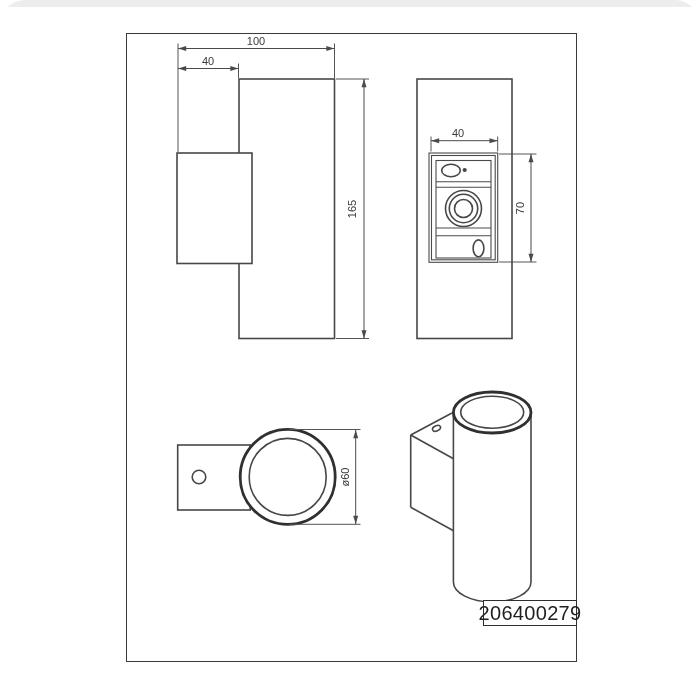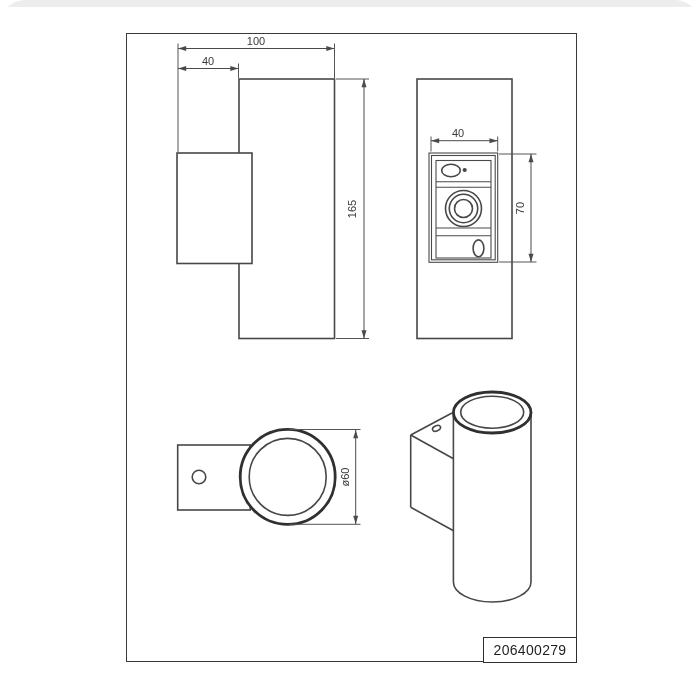--- a/index.html
+++ b/index.html
@@ -3,24 +3,24 @@
 <meta charset="utf-8">
 <style>
   html,body{margin:0;padding:0;background:#fff;}
   #canvas{position:relative;width:700px;height:668px;background:#fff;overflow:hidden;
           font-family:"Liberation Sans",sans-serif;border-radius:25px;}
   .strip{position:absolute;left:0;width:700px;}
   #strip-top{top:0;height:7px;background:#ededed;}
   #strip-bottom{top:685px;height:15px;background:#e9e9e9;}
   #page-frame{position:absolute;left:126px;top:33px;width:451px;height:629px;
               border:1.5px solid #3a3a3a;box-sizing:border-box;background:transparent;}
-  #part-box{position:absolute;left:483px;top:637px;width:94px;height:26px;
+  #part-box{position:absolute;left:483px;top:600px;width:94px;height:26px;
             border:1.6px solid #2e2e2e;box-sizing:border-box;background:#fff;
             display:flex;align-items:center;justify-content:center;
-            font-size:14px;color:#1f1f1f;letter-spacing:0.3px;}
+            font-size:20px;color:#1f1f1f;letter-spacing:0.3px;}
   svg{position:absolute;left:0;top:0;}
   .ln{stroke:#474747;stroke-width:1.6;fill:none;}
   .lnw{stroke:#474747;stroke-width:1.6;fill:#fff;}
   .thin{stroke:#4a4a4a;stroke-width:1.1;fill:none;}
   .ext{stroke:#555;stroke-width:1;fill:none;}
   .dim{stroke:#4a4a4a;stroke-width:1;fill:none;}
   .bold{stroke:#303030;stroke-width:2.8;fill:#fff;}
   text{font-family:"Liberation Sans",sans-serif;font-size:11px;fill:#3a3a3a;}
 </style>
 </head>

